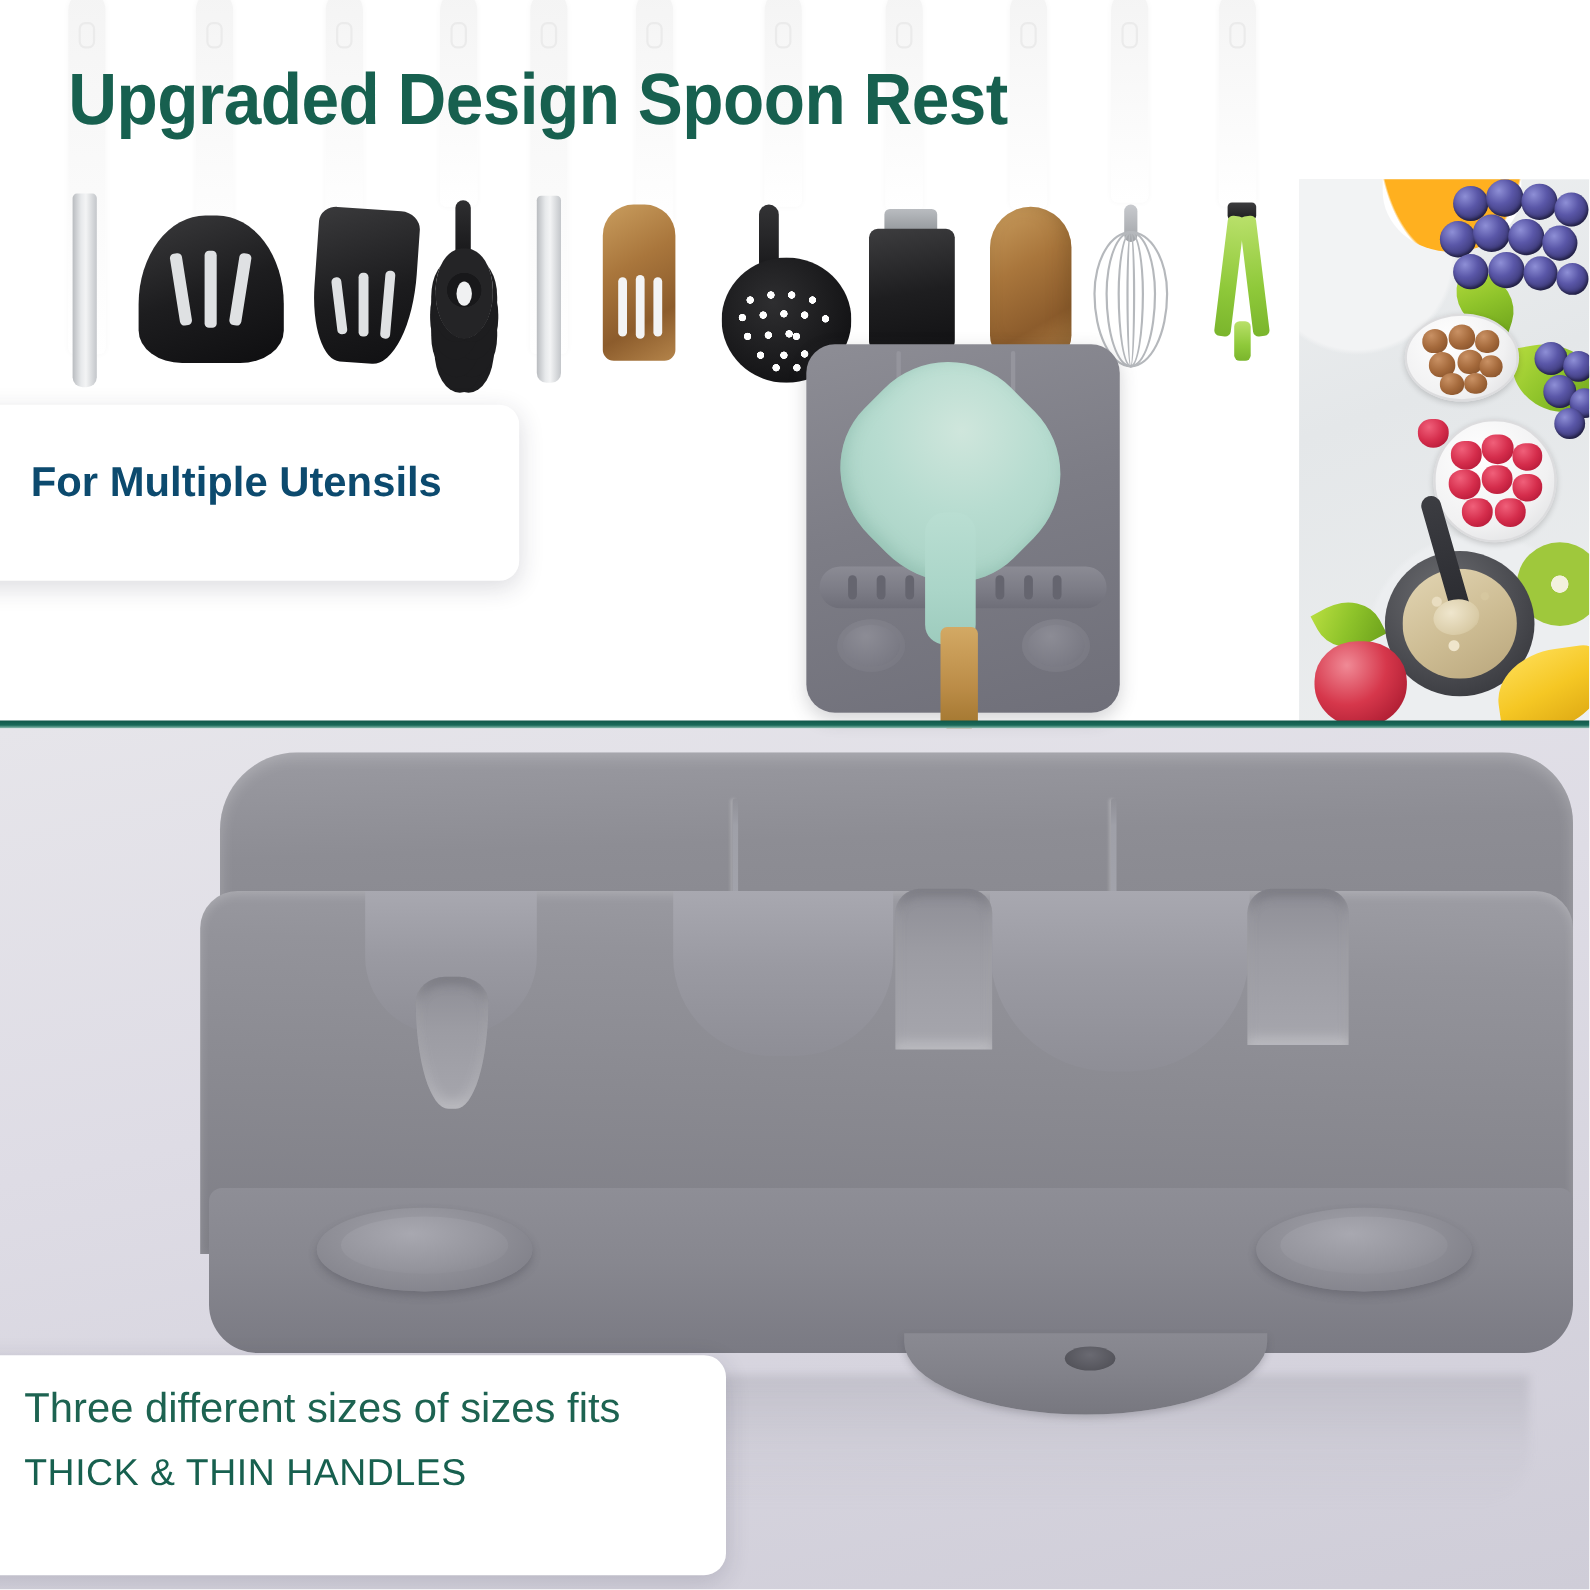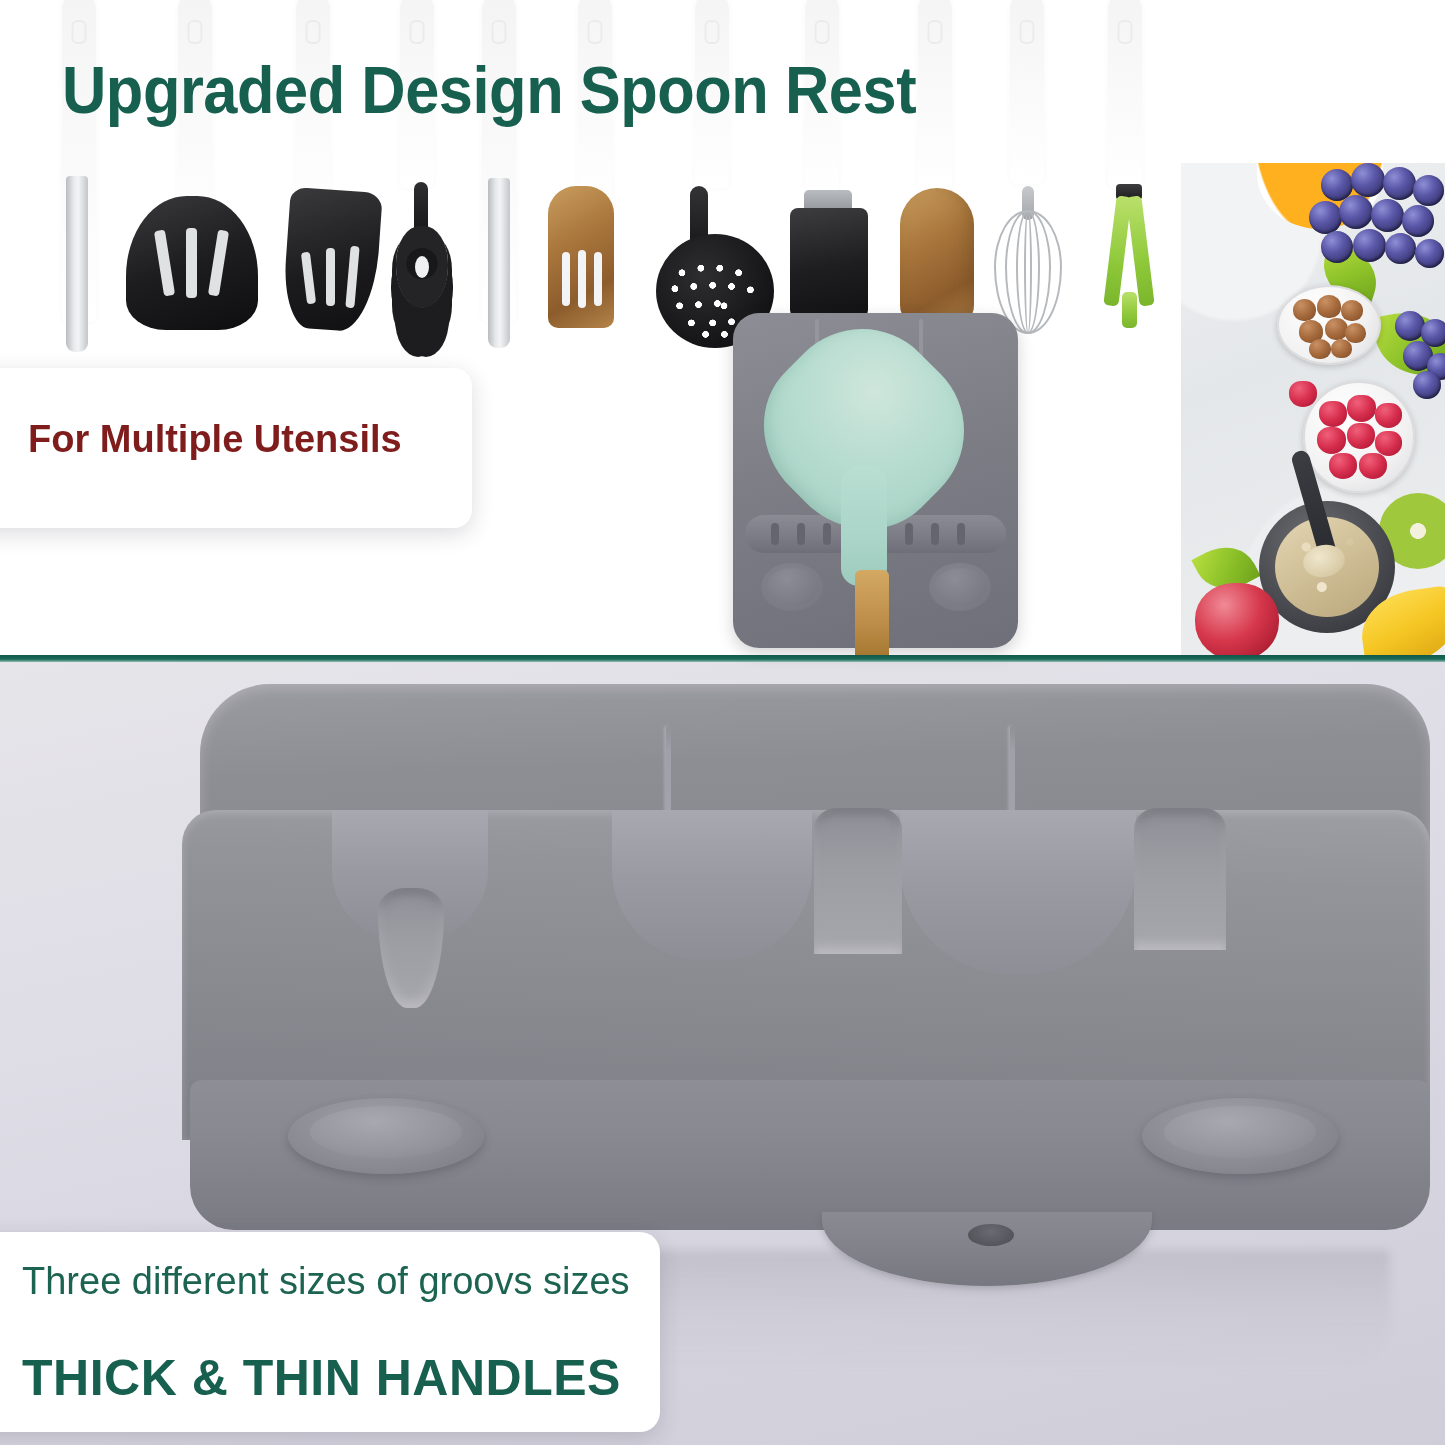--- a/index.html
+++ b/index.html
@@ -181,21 +181,21 @@
     left: -40px; top: 368px;
     width: 512px; height: 160px;
     border-radius: 0 18px 18px 0;
     z-index: 6;
   }
   #utensils-card-text {
     position: absolute;
     left: 68px; top: 50px;
     font-size: 38px;
     font-weight: 700;
-    color: #7f1d1d;
+    color: #0c4a6e;
     white-space: nowrap;
   }
 
   #divider {
     position: absolute;
     left: 0; top: 655px;
     width: 1445px; height: 7px;
     background: linear-gradient(180deg,#11584a 0%, #1a6a59 60%, #8fbdb1 100%);
     z-index: 7;
   }
@@ -315,23 +315,23 @@
   #groove-line1 {
     position:absolute;
     left: 62px; top: 28px;
     font-size: 38px;
     font-weight: 400;
     color: #1d6351;
     white-space: nowrap;
   }
   #groove-line2 {
     position:absolute;
-    left: 62px; top: 117px;
-    font-size: 50px;
-    font-weight: 700;
+    left: 62px; top: 88px;
+    font-size: 34px;
+    font-weight: 400;
     color: #17604f;
     letter-spacing: 0.5px;
     white-space: nowrap;
   }
 
   
   #mini-rest {
     position:absolute;
     left: 733px; top: 313px;
     width: 285px; height: 335px;
@@ -639,16 +639,16 @@
       <div class="pad" style="left:98px; top:18px;"></div>
       <div class="pad" style="left:952px; top:18px;"></div>
     </div>
 
     <div id="spout">
       <div id="spout-hole"></div>
     </div>
   </div>
 
   <div class="label-card" id="groove-card" style="top:570px;">
-    <div id="groove-line1">Three different sizes of groovs sizes</div>
+    <div id="groove-line1">Three different sizes of sizes fits</div>
     <div id="groove-line2">THICK &amp; THIN HANDLES</div>
   </div>
 </div>
 
 </body></html>

